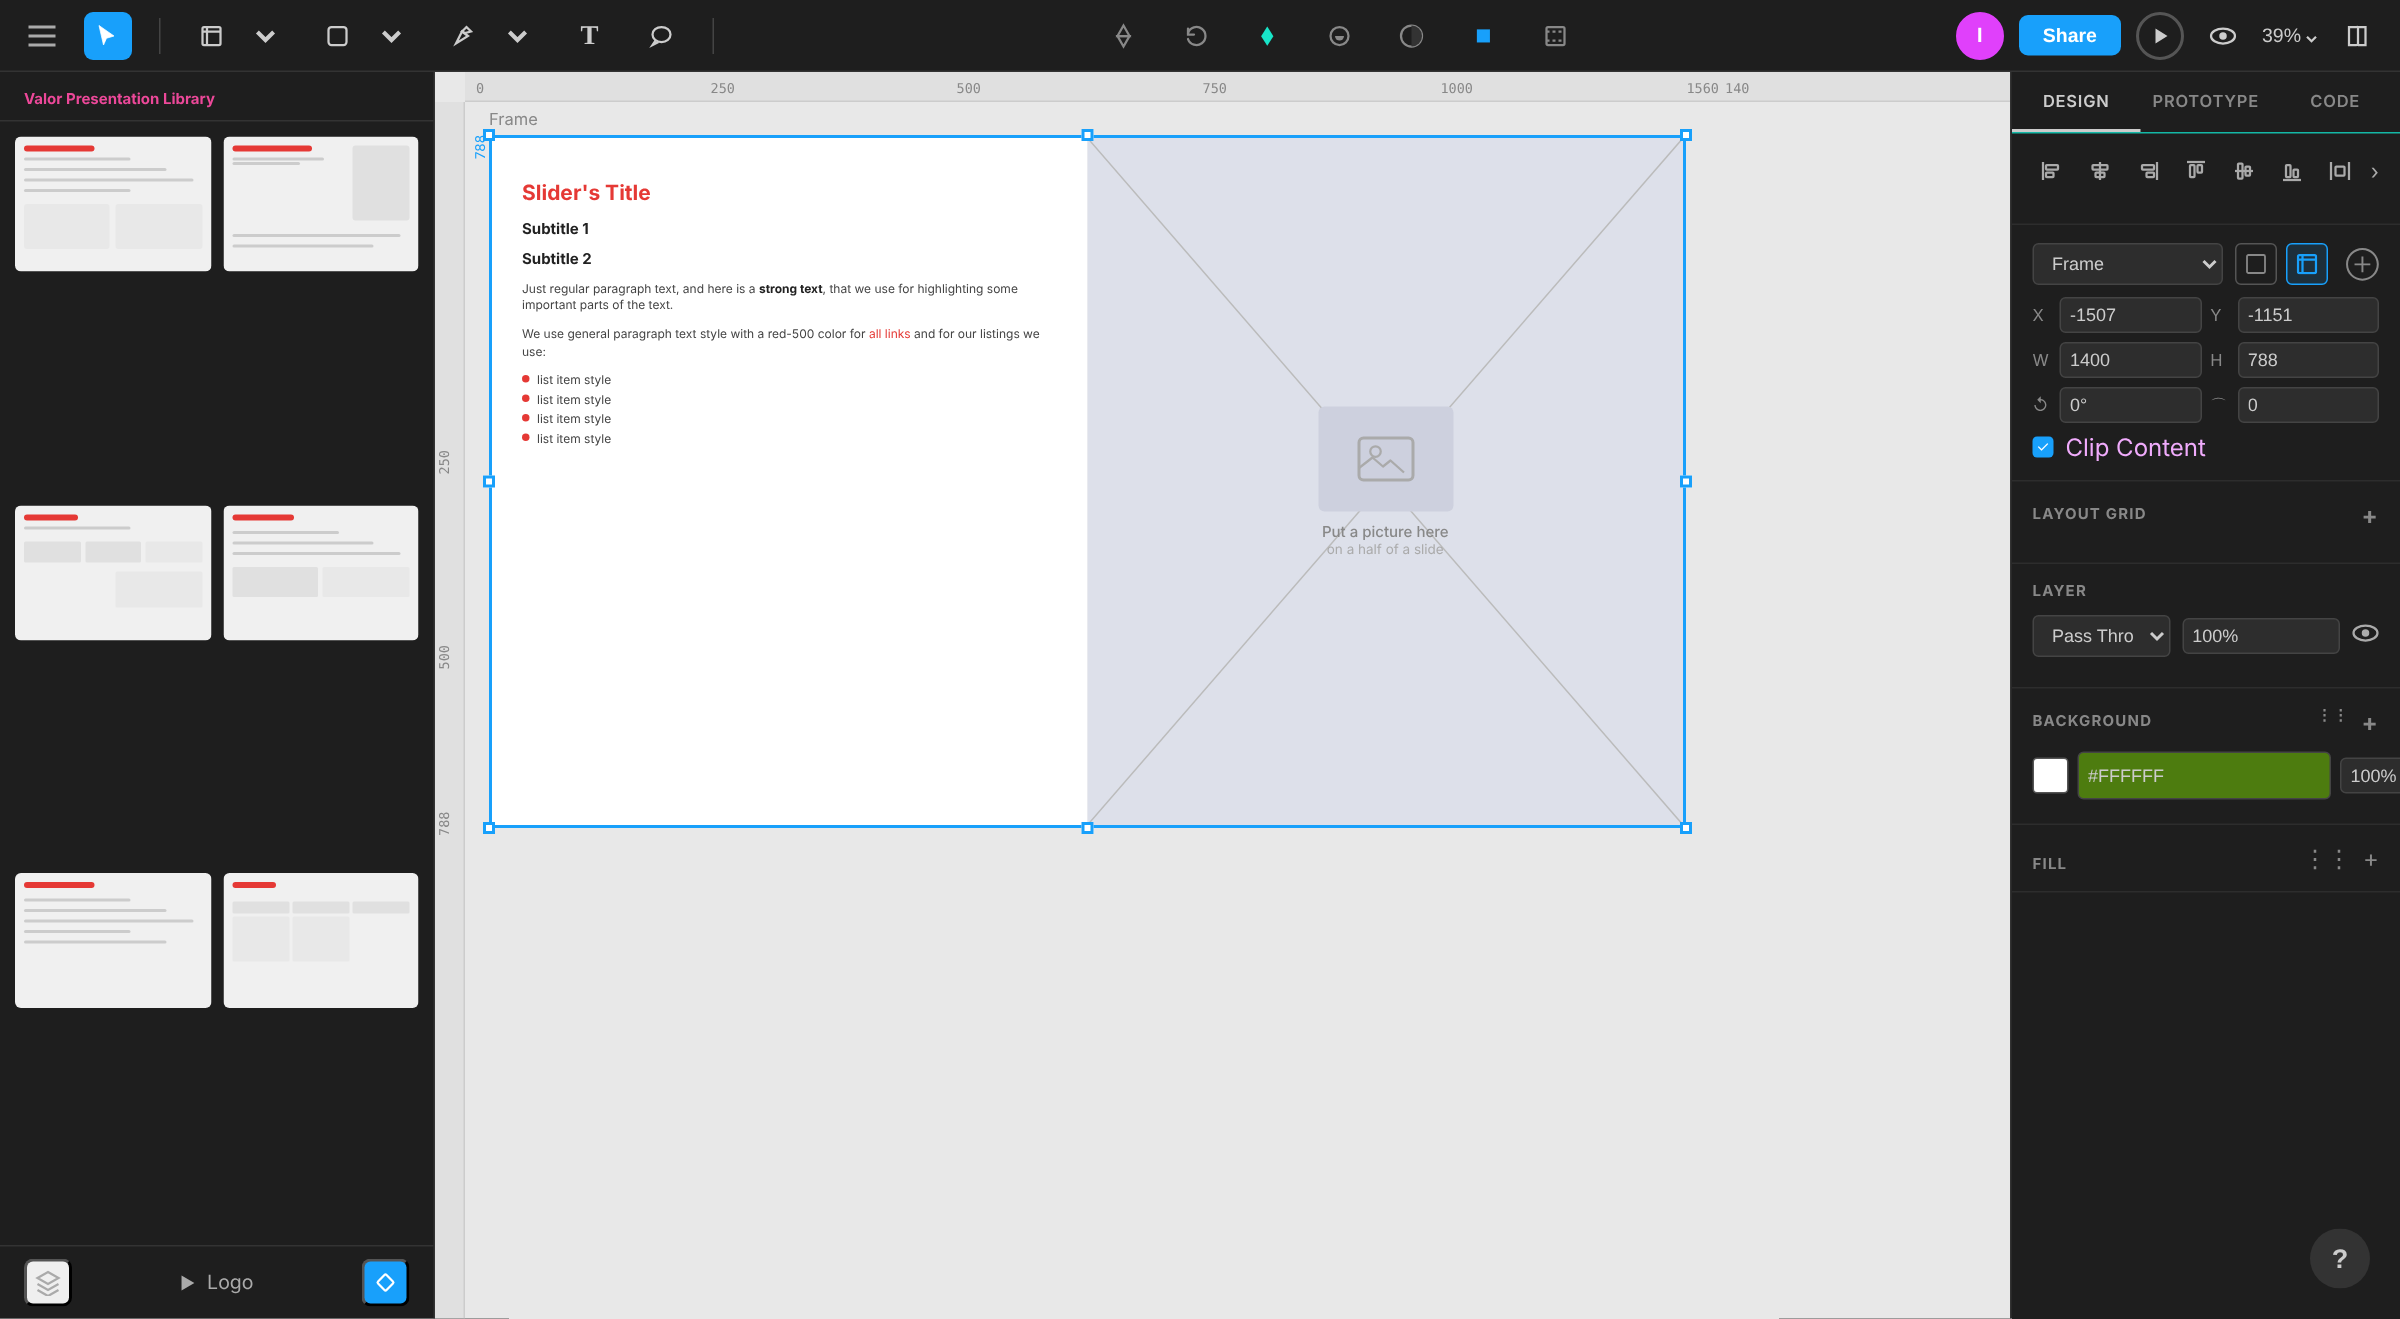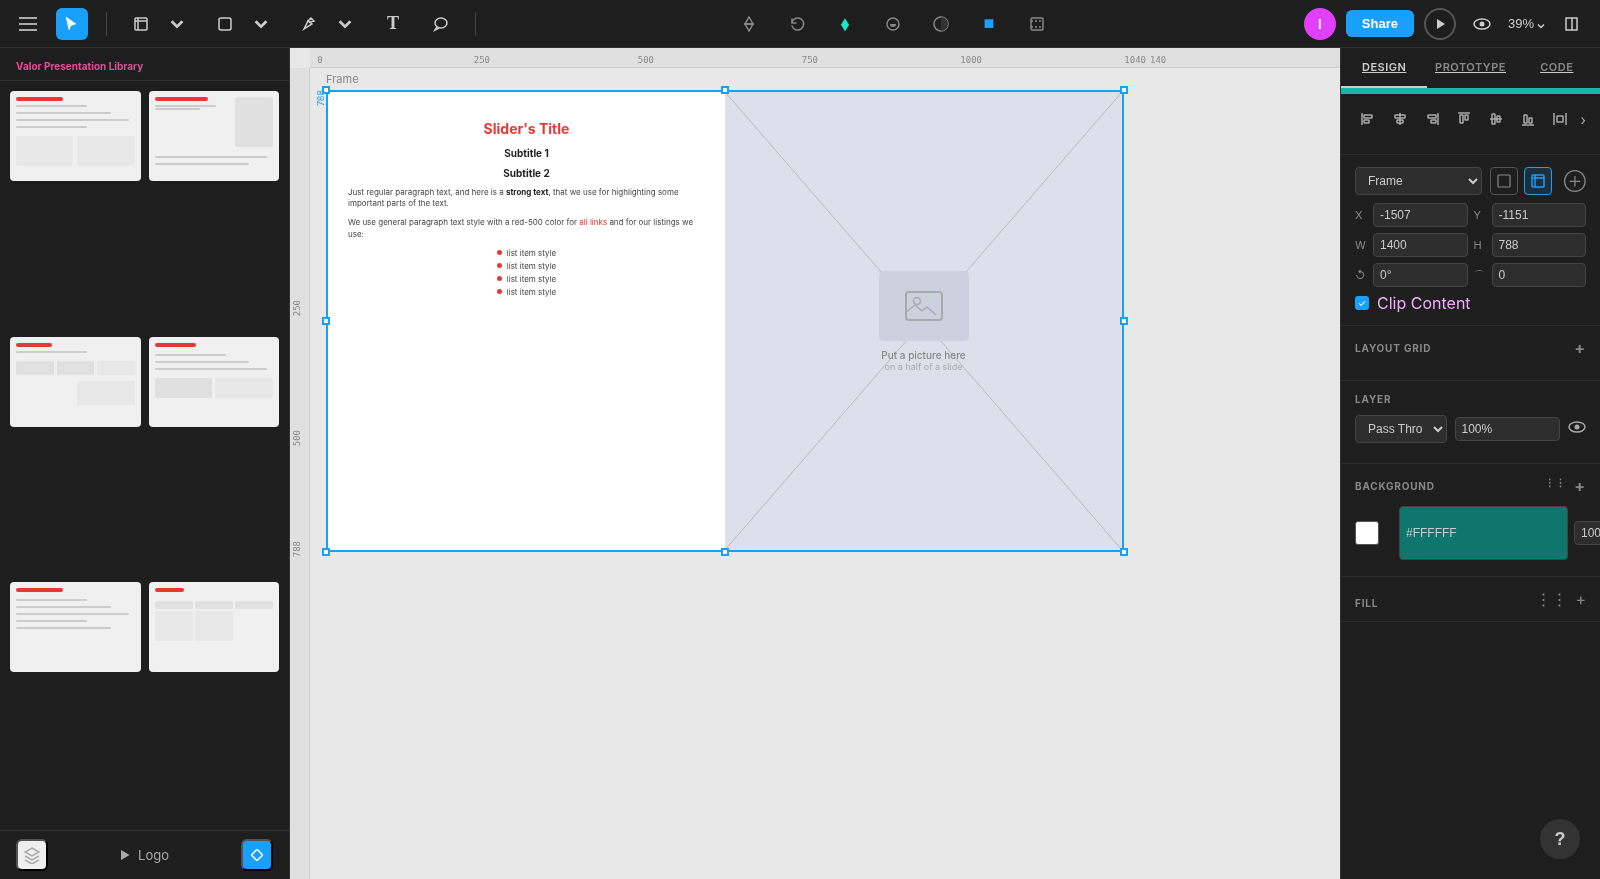--- a/index.html
+++ b/index.html
@@ -125,21 +125,21 @@
     
     .right-panel {
       width: 260px;
       background: #1e1e1e;
       border-left: 1px solid #333;
       display: flex; flex-direction: column;
       color: #ccc;
       overflow-y: auto;
     }
     .right-panel-tabs {
-      display: flex; border-bottom: 6px solid #14b8a6; text-decoration: underline;
+      display: flex; border-bottom: 1px solid #14b8a6;
     }
     .right-tab {
       flex: 1; text-align: center; padding: 12px 4px;
       font-size: 11px; font-weight: 600; color: #888; cursor: pointer;
       letter-spacing: 0.5px;
     }
     .right-tab.active { color: #ccc; border-bottom: 2px solid #ccc; }
     .right-section { padding: 12px 14px; border-bottom: 1px solid #2d2d2d; }
     .align-row { display: flex; gap: 6px; align-items: center; margin-bottom: 10px; }
     .align-btn {
@@ -470,21 +470,21 @@
   </div>
 
   <div class="canvas-area">
 
     <div style="position:absolute; top:0; left:20px; right:0; height:20px; background:#e0e0e0; border-bottom:1px solid #ccc; z-index:10; display:flex; align-items:flex-end; padding:0 0 2px 0;">
       <span style="color:#888; font-size:9px; font-family:monospace; width:20px; text-align:center;">0</span>
       <span style="color:#888; font-size:9px; font-family:monospace; width:164px; text-align:right; padding-right:4px;">250</span>
       <span style="color:#888; font-size:9px; font-family:monospace; width:164px; text-align:right; padding-right:4px;">500</span>
       <span style="color:#888; font-size:9px; font-family:monospace; width:164px; text-align:right; padding-right:4px;">750</span>
       <span style="color:#888; font-size:9px; font-family:monospace; width:164px; text-align:right; padding-right:4px;">1000</span>
-      <span style="color:#888; font-size:9px; font-family:monospace; width:164px; text-align:right; padding-right:4px;">1040</span>
+      <span style="color:#888; font-size:9px; font-family:monospace; width:164px; text-align:right; padding-right:4px;">1560</span>
       <span style="color:#888; font-size:9px; font-family:monospace; text-align:right; padding-right:4px;">140</span>
     </div>
 
     <div style="position:absolute; top:20px; left:0; width:20px; bottom:0; background:#e0e0e0; border-right:1px solid #ccc; z-index:10; display:flex; flex-direction:column; padding-top:0;">
       <div style="height:230px;"></div>
       <span style="color:#888; font-size:9px; font-family:monospace; writing-mode:vertical-rl; transform:rotate(180deg); padding:2px;">250</span>
       <div style="height:110px;"></div>
       <span style="color:#888; font-size:9px; font-family:monospace; writing-mode:vertical-rl; transform:rotate(180deg); padding:2px;">500</span>
       <div style="height:90px;"></div>
       <span style="color:#888; font-size:9px; font-family:monospace; writing-mode:vertical-rl; transform:rotate(180deg); padding:2px;">788</span>
@@ -501,21 +501,21 @@
         <div style="position:absolute; bottom:-4px; left:-4px; width:8px; height:8px; border:2px solid #18a0fb; background:white; z-index:5;"></div>
         <div style="position:absolute; bottom:-4px; right:-4px; width:8px; height:8px; border:2px solid #18a0fb; background:white; z-index:5;"></div>
 
         <div style="position:absolute; top:-4px; left:50%; transform:translateX(-50%); width:8px; height:8px; border:2px solid #18a0fb; background:white; z-index:5;"></div>
         <div style="position:absolute; bottom:-4px; left:50%; transform:translateX(-50%); width:8px; height:8px; border:2px solid #18a0fb; background:white; z-index:5;"></div>
         <div style="position:absolute; top:50%; left:-4px; transform:translateY(-50%); width:8px; height:8px; border:2px solid #18a0fb; background:white; z-index:5;"></div>
         <div style="position:absolute; top:50%; right:-4px; transform:translateY(-50%); width:8px; height:8px; border:2px solid #18a0fb; background:white; z-index:5;"></div>
 
         <div style="width:100%; height:100%; border:2px solid #18a0fb; display:flex; overflow:hidden;">
 
-          <div style="width:50%; height:100%; background:white; padding:28px 20px; display:flex; flex-direction:column; gap:8px; overflow:hidden;align-items:center;">
+          <div style="width:50%; height:100%; background:white; padding:28px 20px; display:flex; flex-direction:column; gap:8px; overflow:hidden;">
             <div style="color:#e53935; font-size:14px; font-weight:700;">Slider's Title</div>
             <div style="color:#222; font-size:10px; font-weight:700; margin-top:2px;">Subtitle 1</div>
             <div style="color:#222; font-size:10px; font-weight:700;">Subtitle 2</div>
             <div style="color:#444; font-size:8px; line-height:1.4;">Just regular paragraph text, and here is a <strong style="font-weight:700; color:#222;">strong text</strong>, that we use for highlighting some important parts of the text.</div>
             <div style="color:#444; font-size:8px; line-height:1.4;">We use general paragraph text style with a red-500 color for <a href="#" style="color:#e53935; text-decoration:none;">all links</a> and for our listings we use:</div>
             <ul style="list-style:none; padding:0; display:flex; flex-direction:column; gap:3px;">
               <li style="display:flex; align-items:center; gap:5px; color:#444; font-size:8px;">
                   <span style="display:block; width:5px; height:5px; border-radius:50%; background:#e53935; flex-shrink:0;"></span>
                   <span>list item style</span>
                 </li>
@@ -716,21 +716,21 @@
     <div class="right-section">
       <div class="section-title">
         <span>BACKGROUND</span>
         <div style="display:flex; gap:8px;">
           <span style="cursor:pointer; color:#888;">⋮⋮</span>
           <span class="section-plus">+</span>
         </div>
       </div>
       <div class="bg-row">
         <div style="width:24px; height:24px; border-radius:3px; border:1px solid #555; background:#FFFFFF; cursor:pointer; flex-shrink:0;"></div>
-        <input class="bg-hex-input" type="text" value="#FFFFFF" style="flex: 1 1 0%; background: #0f766e; border: 1px solid rgb(68, 68, 68); border-radius: 4px; color: rgb(204, 204, 204); font-size: 12px; padding: 19px 6px; margin-left: 14px;">
+        <input class="bg-hex-input" type="text" value="#FFFFFF" style="flex: 1 1 0%; background: #4d7c0f; border: 1px solid rgb(68, 68, 68); border-radius: 4px; color: rgb(204, 204, 204); font-size: 12px; padding: 8px 6px;">
         <input class="bg-opacity-input" type="text" value="100%" style="width: 50px; background: rgb(45, 45, 45); border: 1px solid rgb(68, 68, 68); border-radius: 4px; color: rgb(204, 204, 204); font-size: 12px; padding: 4px 6px;">
 
       </div>
     </div>
 
     <div class="right-section">
       <div class="fill-row">
         <span class="fill-title">FILL</span>
         <div style="display:flex; gap:8px;">
           <span style="cursor:pointer; color:#888;">⋮⋮</span>

